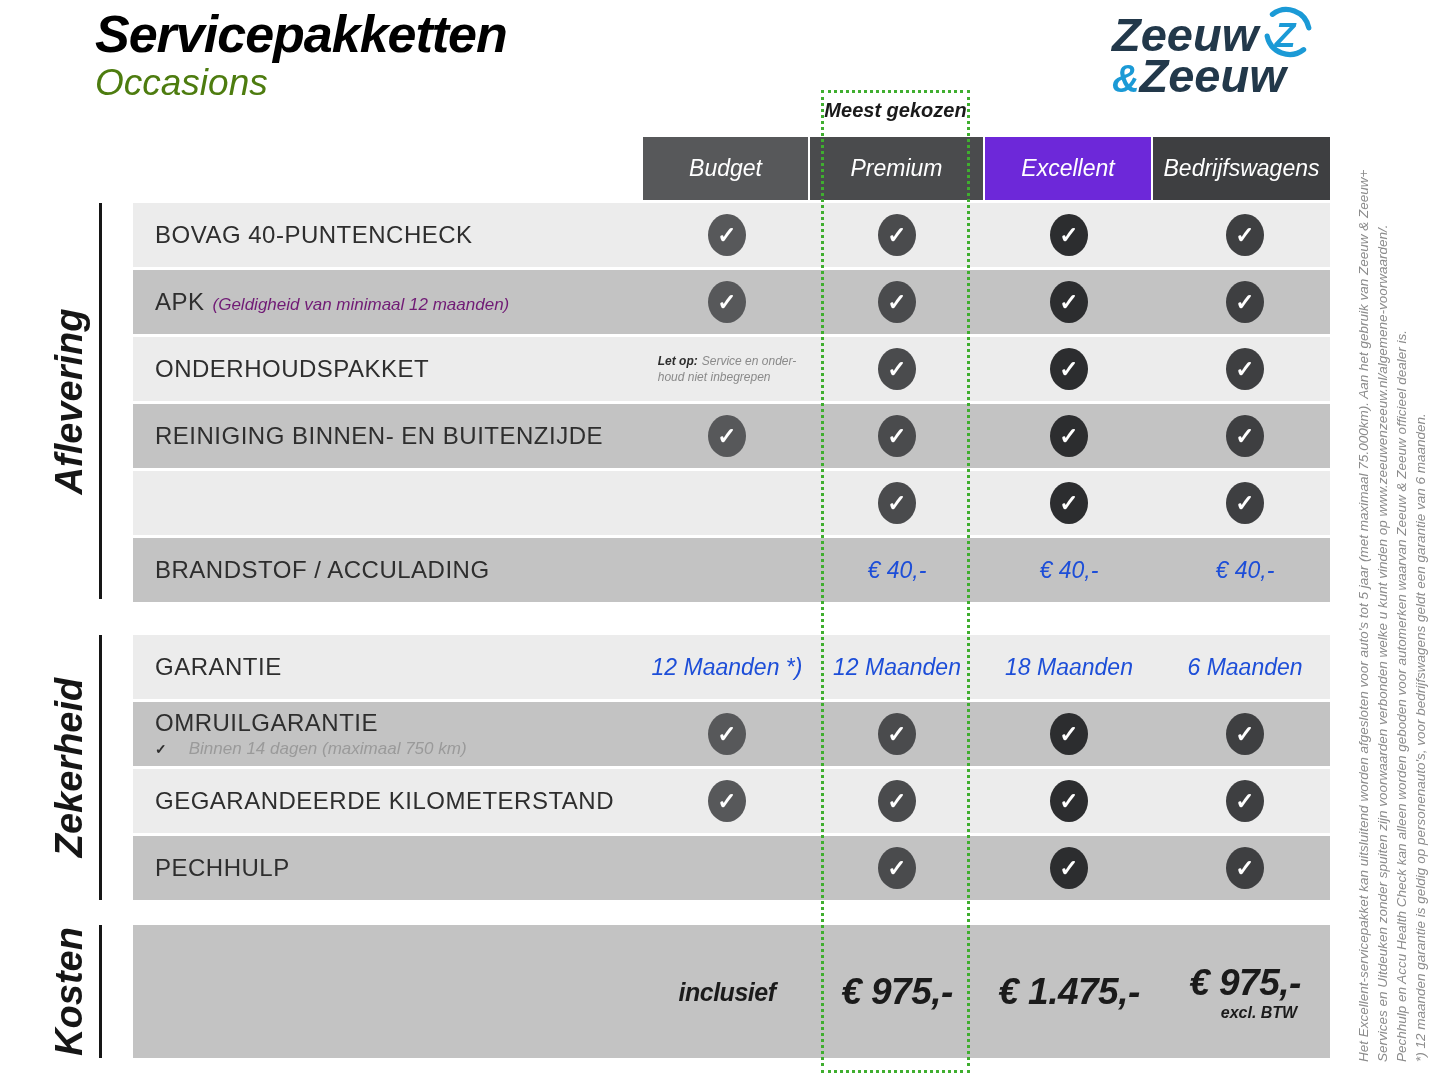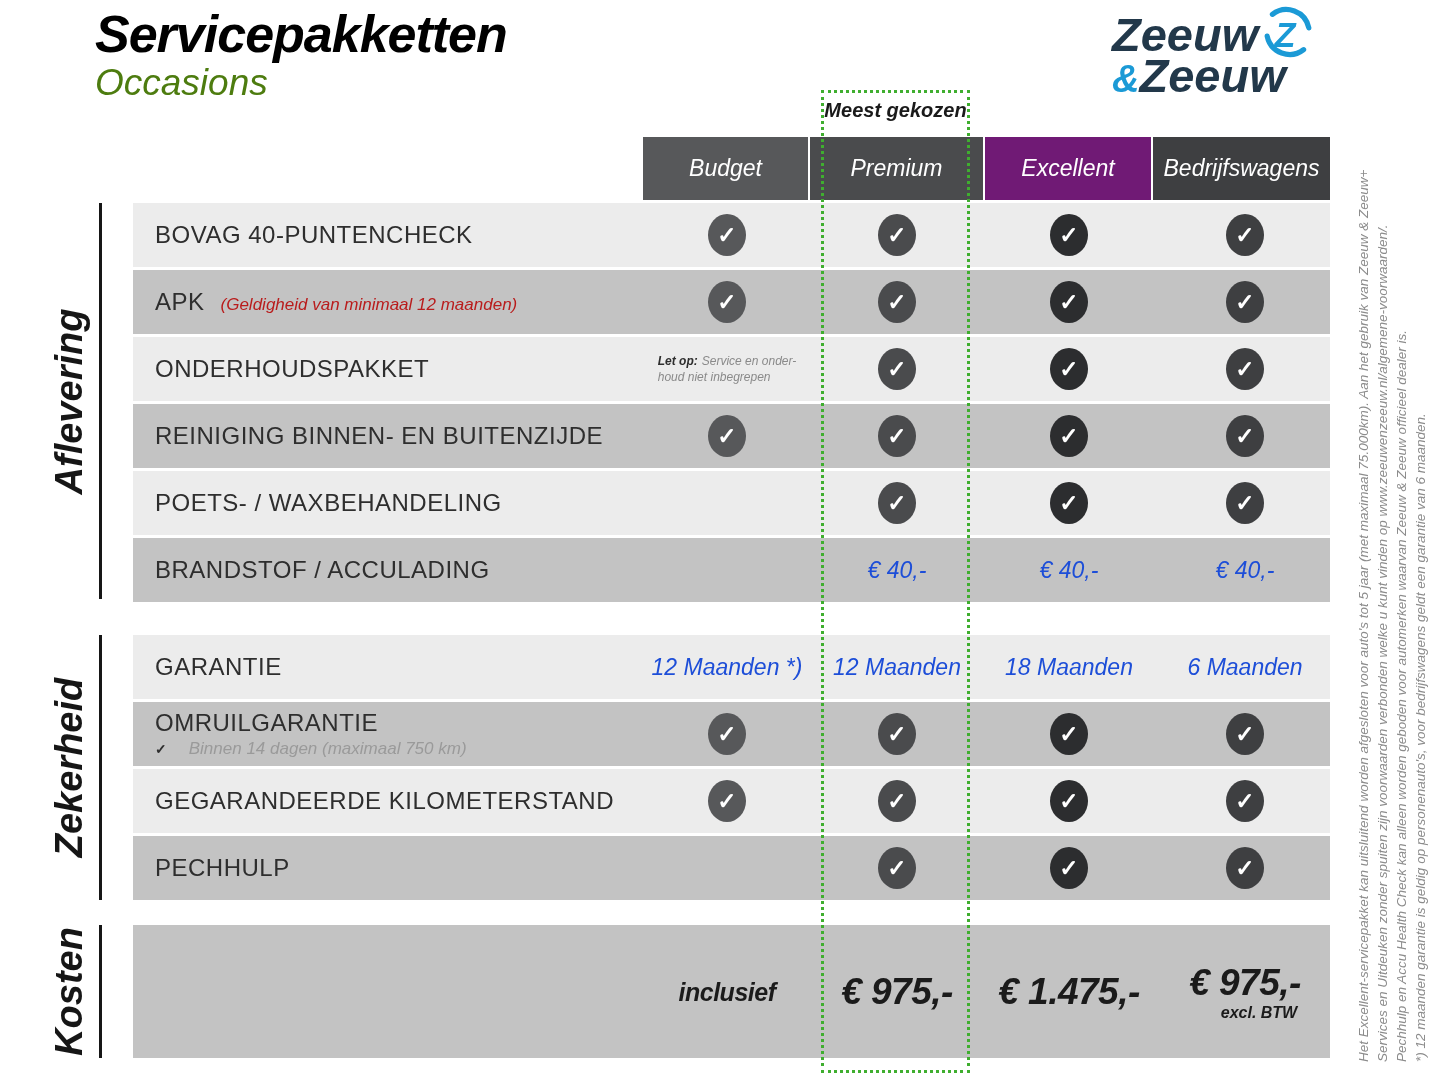--- a/index.html
+++ b/index.html
@@ -31,21 +31,21 @@
   
   .rows { position:absolute; left:133px; width:1197px; }
   .rows-a { top:203px; }
   .rows-b { top:635px; }
   .row { position:relative; width:1197px; height:64px; margin-bottom:3px; }
   .row.light { background:#ececec; }
   .row.dark  { background:#c3c3c3; }
   .row-label { position:absolute; left:22px; top:0; height:100%; display:flex; flex-direction:column; justify-content:center; }
   .row-label .line1 { display:flex; align-items:baseline; }
   .row-label .main { font-size:24px; color:#2e2e2e; letter-spacing:0.5px; }
-  .row-label .inline-note { font-size:17px; font-style:italic; color:#b91c1c; margin-left:16px; letter-spacing:0px; }
+  .row-label .inline-note { font-size:17px; font-style:italic; color:#701a75; margin-left:8px; letter-spacing:0px; }
   .row-label .subline { display:flex; align-items:baseline; margin-top:2px; }
   .row-label .subline .sub-check { font-size:14px; color:#2e2e2e; font-weight:700; }
   .row-label .subline .sub-text { font-size:17px; font-style:italic; color:#9a9a9a; margin-left:22px; }
   .row.has-sub .row-label { justify-content:flex-start; padding-top:7px;text-align:right; }
 
   .cell { position:absolute; top:50%; transform:translate(-50%,-50%); }
   .check-cell { width:38px; height:42px; border-radius:50%; display:flex; align-items:center; justify-content:center; }
   .check-cell span { color:#ffffff; font-size:23px; font-weight:700; line-height:1; }
   .cell-text { font-size:23px; font-style:italic; color:#1d4ed8; white-space:nowrap; }
   .cell-note { text-align:left; font-size:12px; line-height:1.35; white-space:nowrap; }
@@ -93,21 +93,21 @@
   <div class="highlight-label">Meest gekozen</div>
   <div class="highlight-box"></div>
 
   <div id="col-headers">
       <div class="col-header" style="left: 643px; width: 165px; background: rgb(87, 88, 90);">
         <span>Budget</span>
       </div>
       <div class="col-header" style="left: 810px; width: 173px; background: rgb(74, 75, 77);">
         <span>Premium</span>
       </div>
-      <div class="col-header" style="left: 985px; width: 166px; background: #701a75;">
+      <div class="col-header" style="left: 985px; width: 166px; background: #6d28d9;">
         <span>Excellent</span>
       </div>
       <div class="col-header" style="left: 1153px; width: 177px; background: rgb(62, 63, 65);">
         <span>Bedrijfswagens</span>
       </div>
     </div>
 
   <div class="rows rows-a" id="group-0">
       <div class="row light">
         <div class="row-label">
@@ -181,25 +181,20 @@
           <span>✓</span>
         </div>
         <div class="cell check-cell" style="background: rgb(44, 45, 47); left: 936px;">
           <span>✓</span>
         </div>
         <div class="cell check-cell" style="background: rgb(62, 63, 65); left: 1112px;">
           <span>✓</span>
         </div>
       </div>
       <div class="row light">
-        <div class="row-label">
-          <div class="line1">
-            <span class="main">POETS- / WAXBEHANDELING</span>
-          </div>
-        </div>
         <div class="cell check-cell" style="background: rgb(74, 75, 77); left: 764px;">
           <span>✓</span>
         </div>
         <div class="cell check-cell" style="background: rgb(44, 45, 47); left: 936px;">
           <span>✓</span>
         </div>
         <div class="cell check-cell" style="background: rgb(62, 63, 65); left: 1112px;">
           <span>✓</span>
         </div>
       </div>

